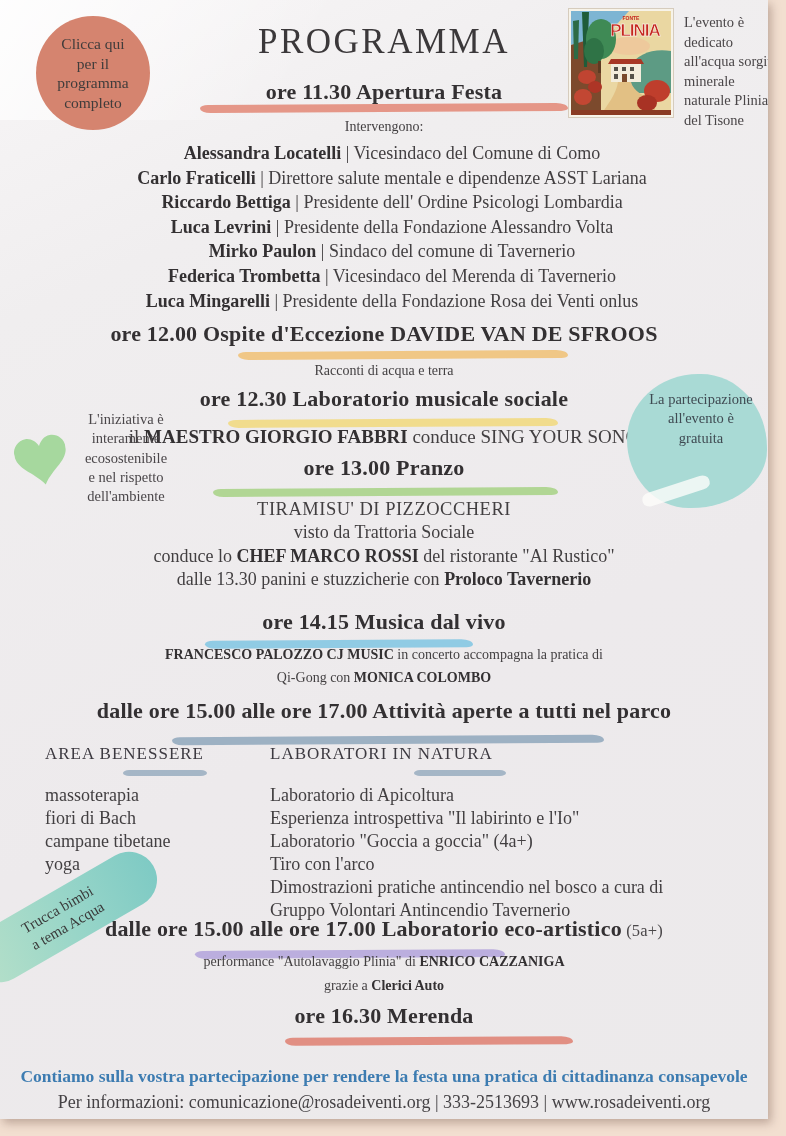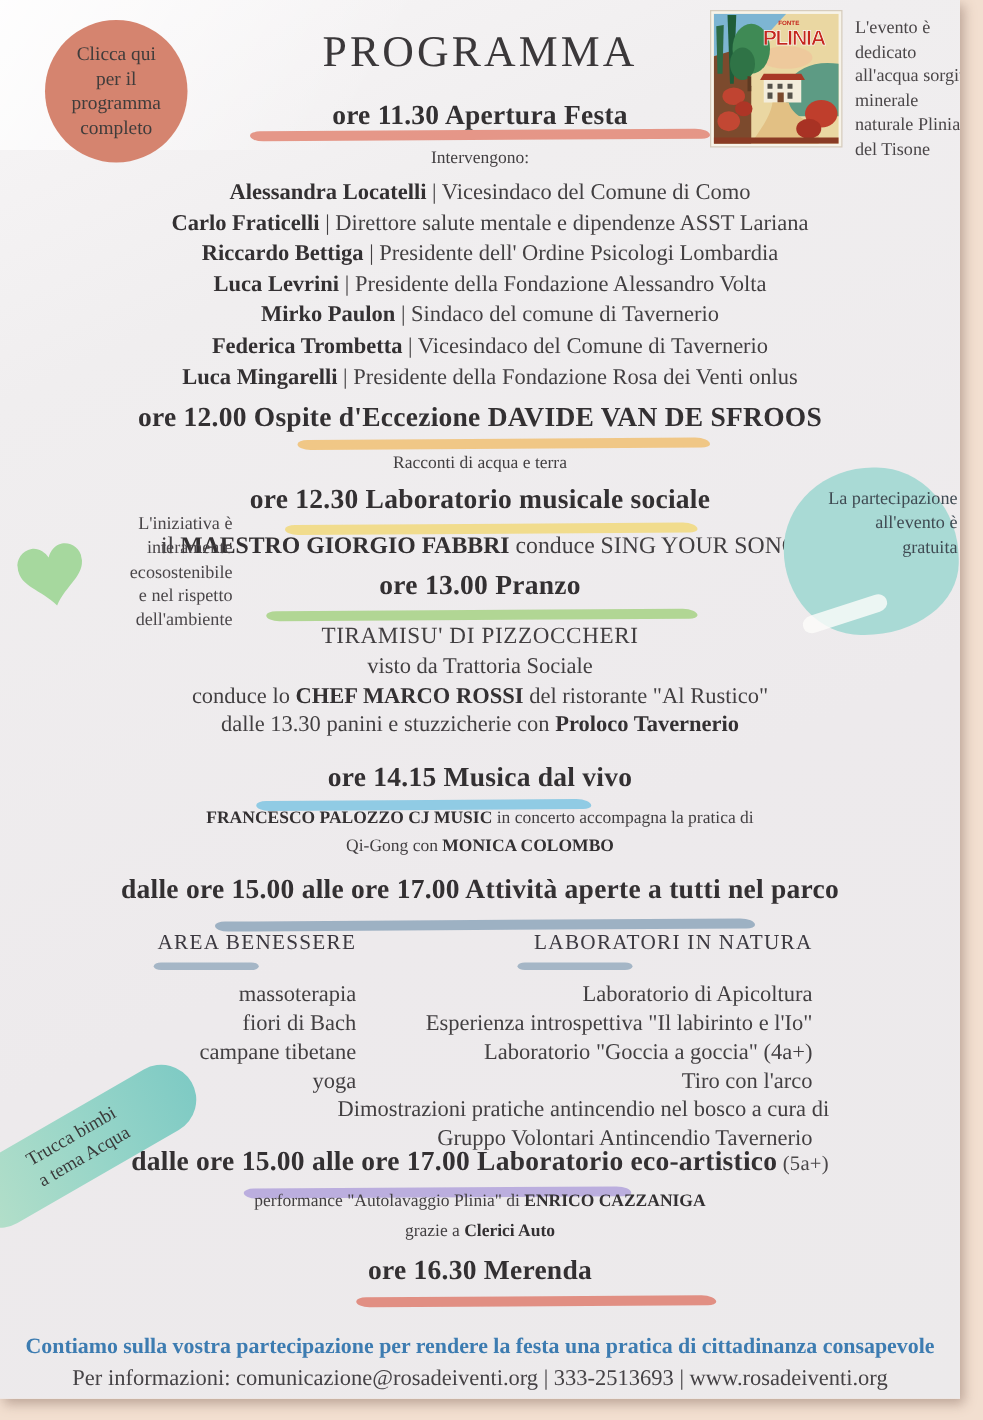--- a/index.html
+++ b/index.html
@@ -35,26 +35,26 @@
   .poster svg{display:block;}
   .dedication{position:absolute;left:684px;top:13px;width:84px;overflow:hidden;
     font-size:14.5px;line-height:19.5px;color:#4a4648;text-align:left;}
   .dedication div{white-space:nowrap;}
   .speakers{position:absolute;top:141px;left:0;width:768px;text-align:center;
     font-size:18px;line-height:24.6px;color:#423f41;}
   .speakers div{white-space:nowrap;padding-left:16px;}
   .block4{position:absolute;top:498px;left:0;width:768px;text-align:center;
     font-size:18px;line-height:23.4px;color:#423f41;}
   .caps{font-size:18.5px;letter-spacing:.5px;}
-  .col{position:absolute;text-align:right;color:#423f41;}
+  .col{position:absolute;text-align:left;color:#423f41;}
   .col-header{font-size:17px;letter-spacing:1px;color:#3c3940;white-space:nowrap;}
   .col-underline{height:6px;margin:6px auto 0;border-radius:8px/4px;opacity:.8;}
   .col-items{margin-top:8px;font-size:18px;line-height:23px;}
   .col-items div{white-space:nowrap;}
-  .sidenote{position:absolute;text-align:right;font-size:14.5px;line-height:19.3px;color:#4a4649;}
+  .sidenote{position:absolute;text-align:center;font-size:14.5px;line-height:19.3px;color:#4a4649;}
   .heart{position:absolute;left:16px;top:436px;transform:rotate(-10deg);}
   .blob{position:absolute;left:627px;top:374px;width:140px;height:134px;
     border-radius:52% 48% 55% 45%/50% 56% 44% 52%;}
   .blob::after{content:"";position:absolute;left:14px;bottom:10px;width:70px;height:14px;
     background:rgba(252,252,250,.8);border-radius:8px/6px;transform:rotate(-18deg);}
   .trucca{
     position:absolute;left:-38px;top:889px;width:205px;height:56px;transform:rotate(-30deg);
     border-radius:28px;background:linear-gradient(95deg,#b7e0c9 0%,#97d5c8 55%,#7ecac4 100%);
     display:flex;flex-direction:column;justify-content:center;box-sizing:border-box;
     padding-left:60px;font-size:15px;line-height:19px;color:#3a3a3a;text-align:left;
@@ -124,21 +124,21 @@
   <div class="brush" style="left: 200px; top: 104px; width: 368px; background: rgb(226, 138, 121);"></div>
 
   <div class="line" style="top:119px">Intervengono:</div>
 
   <div class="speakers">
     <div><b>Alessandra Locatelli</b><span> | Vicesindaco del Comune di Como</span></div>
     <div><b>Carlo Fraticelli</b><span> | Direttore salute mentale e dipendenze ASST Lariana</span></div>
     <div><b>Riccardo Bettiga</b><span> | Presidente dell' Ordine Psicologi Lombardia</span></div>
     <div><b>Luca Levrini</b><span> | Presidente della Fondazione Alessandro Volta</span></div>
     <div><b>Mirko Paulon</b><span> | Sindaco del comune di Tavernerio</span></div>
-    <div><b>Federica Trombetta</b><span> | Vicesindaco del Comune di Tavernerio</span></div>
+    <div><b>Federica Trombetta</b><span> | Vicesindaco del Merenda di Tavernerio</span></div>
     <div><b>Luca Mingarelli</b><span> | Presidente della Fondazione Rosa dei Venti onlus</span></div>
   </div>
 
   <div class="line hline" style="top:321px">ore 12.00 Ospite d'Eccezione DAVIDE VAN DE SFROOS</div>
   <div class="brush" style="left: 238px; top: 351px; width: 330px; background: rgb(240, 193, 120);"></div>
 
   <div class="line" style="top:363px">Racconti di acqua e terra</div>
 
   <div class="line hline" style="top:386px">ore 12.30 Laboratorio musicale sociale</div>
   <div class="brush" style="left: 228px; top: 419px; width: 330px; background: rgb(241, 218, 127);"></div>

